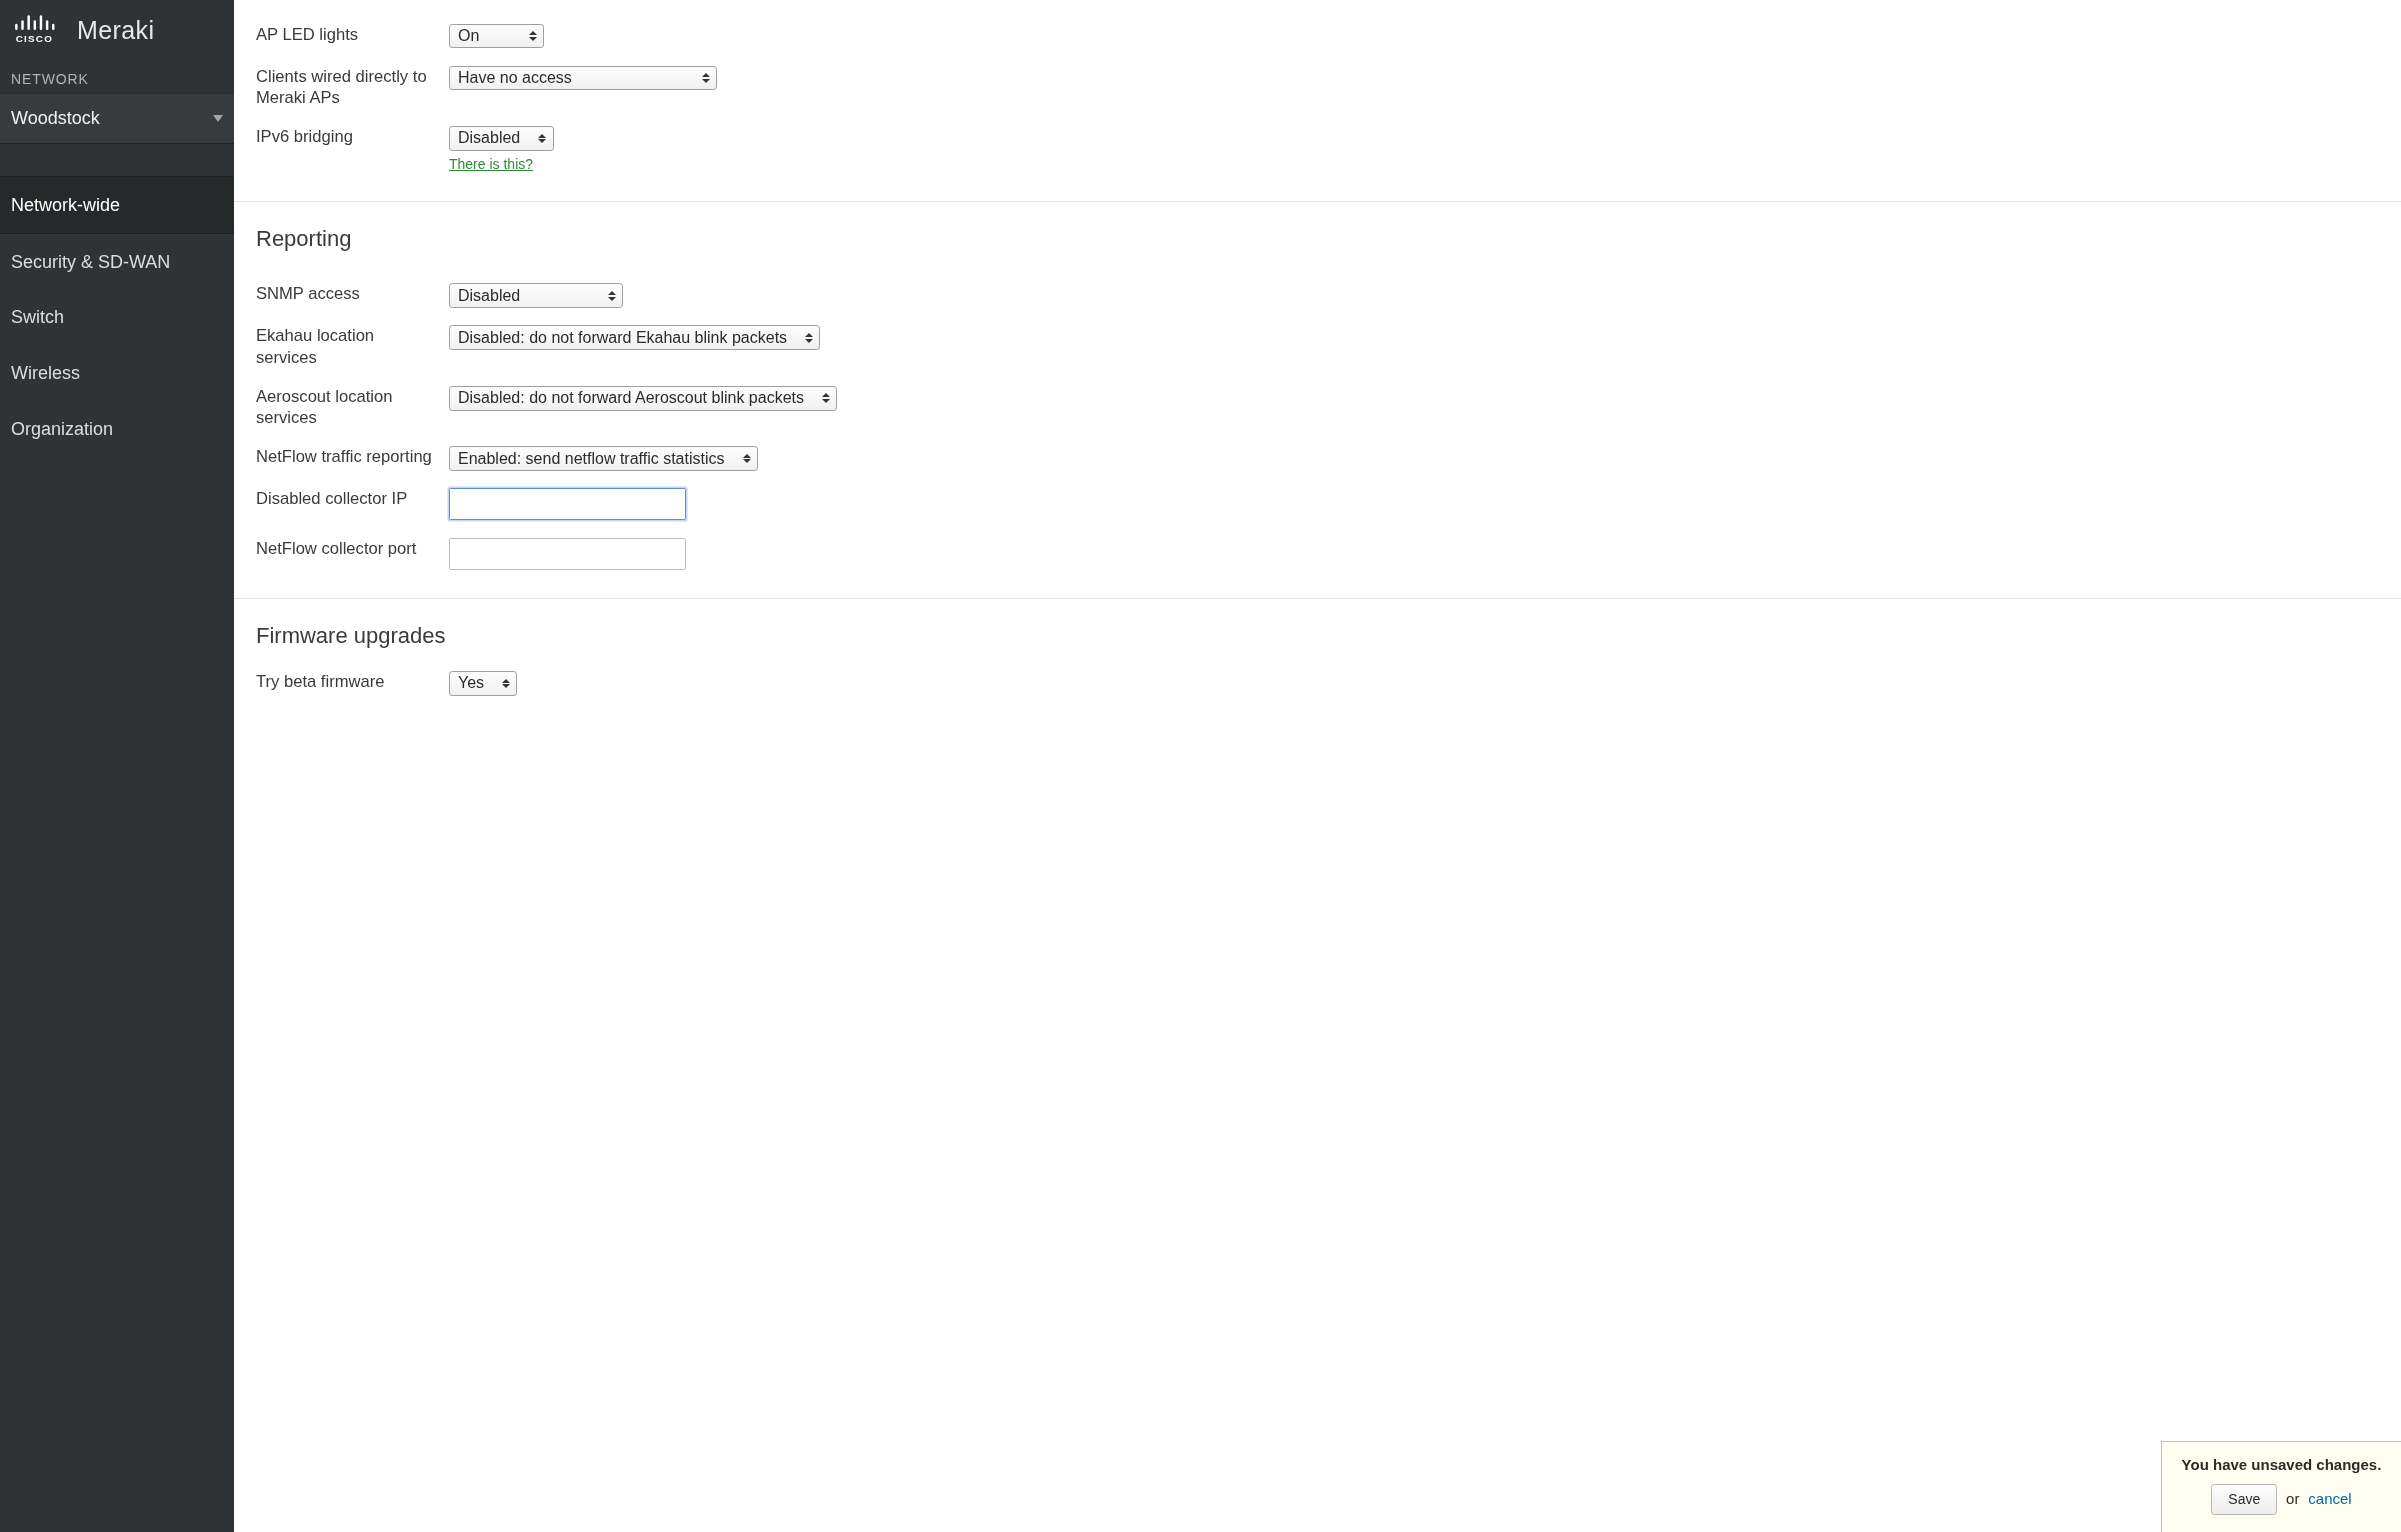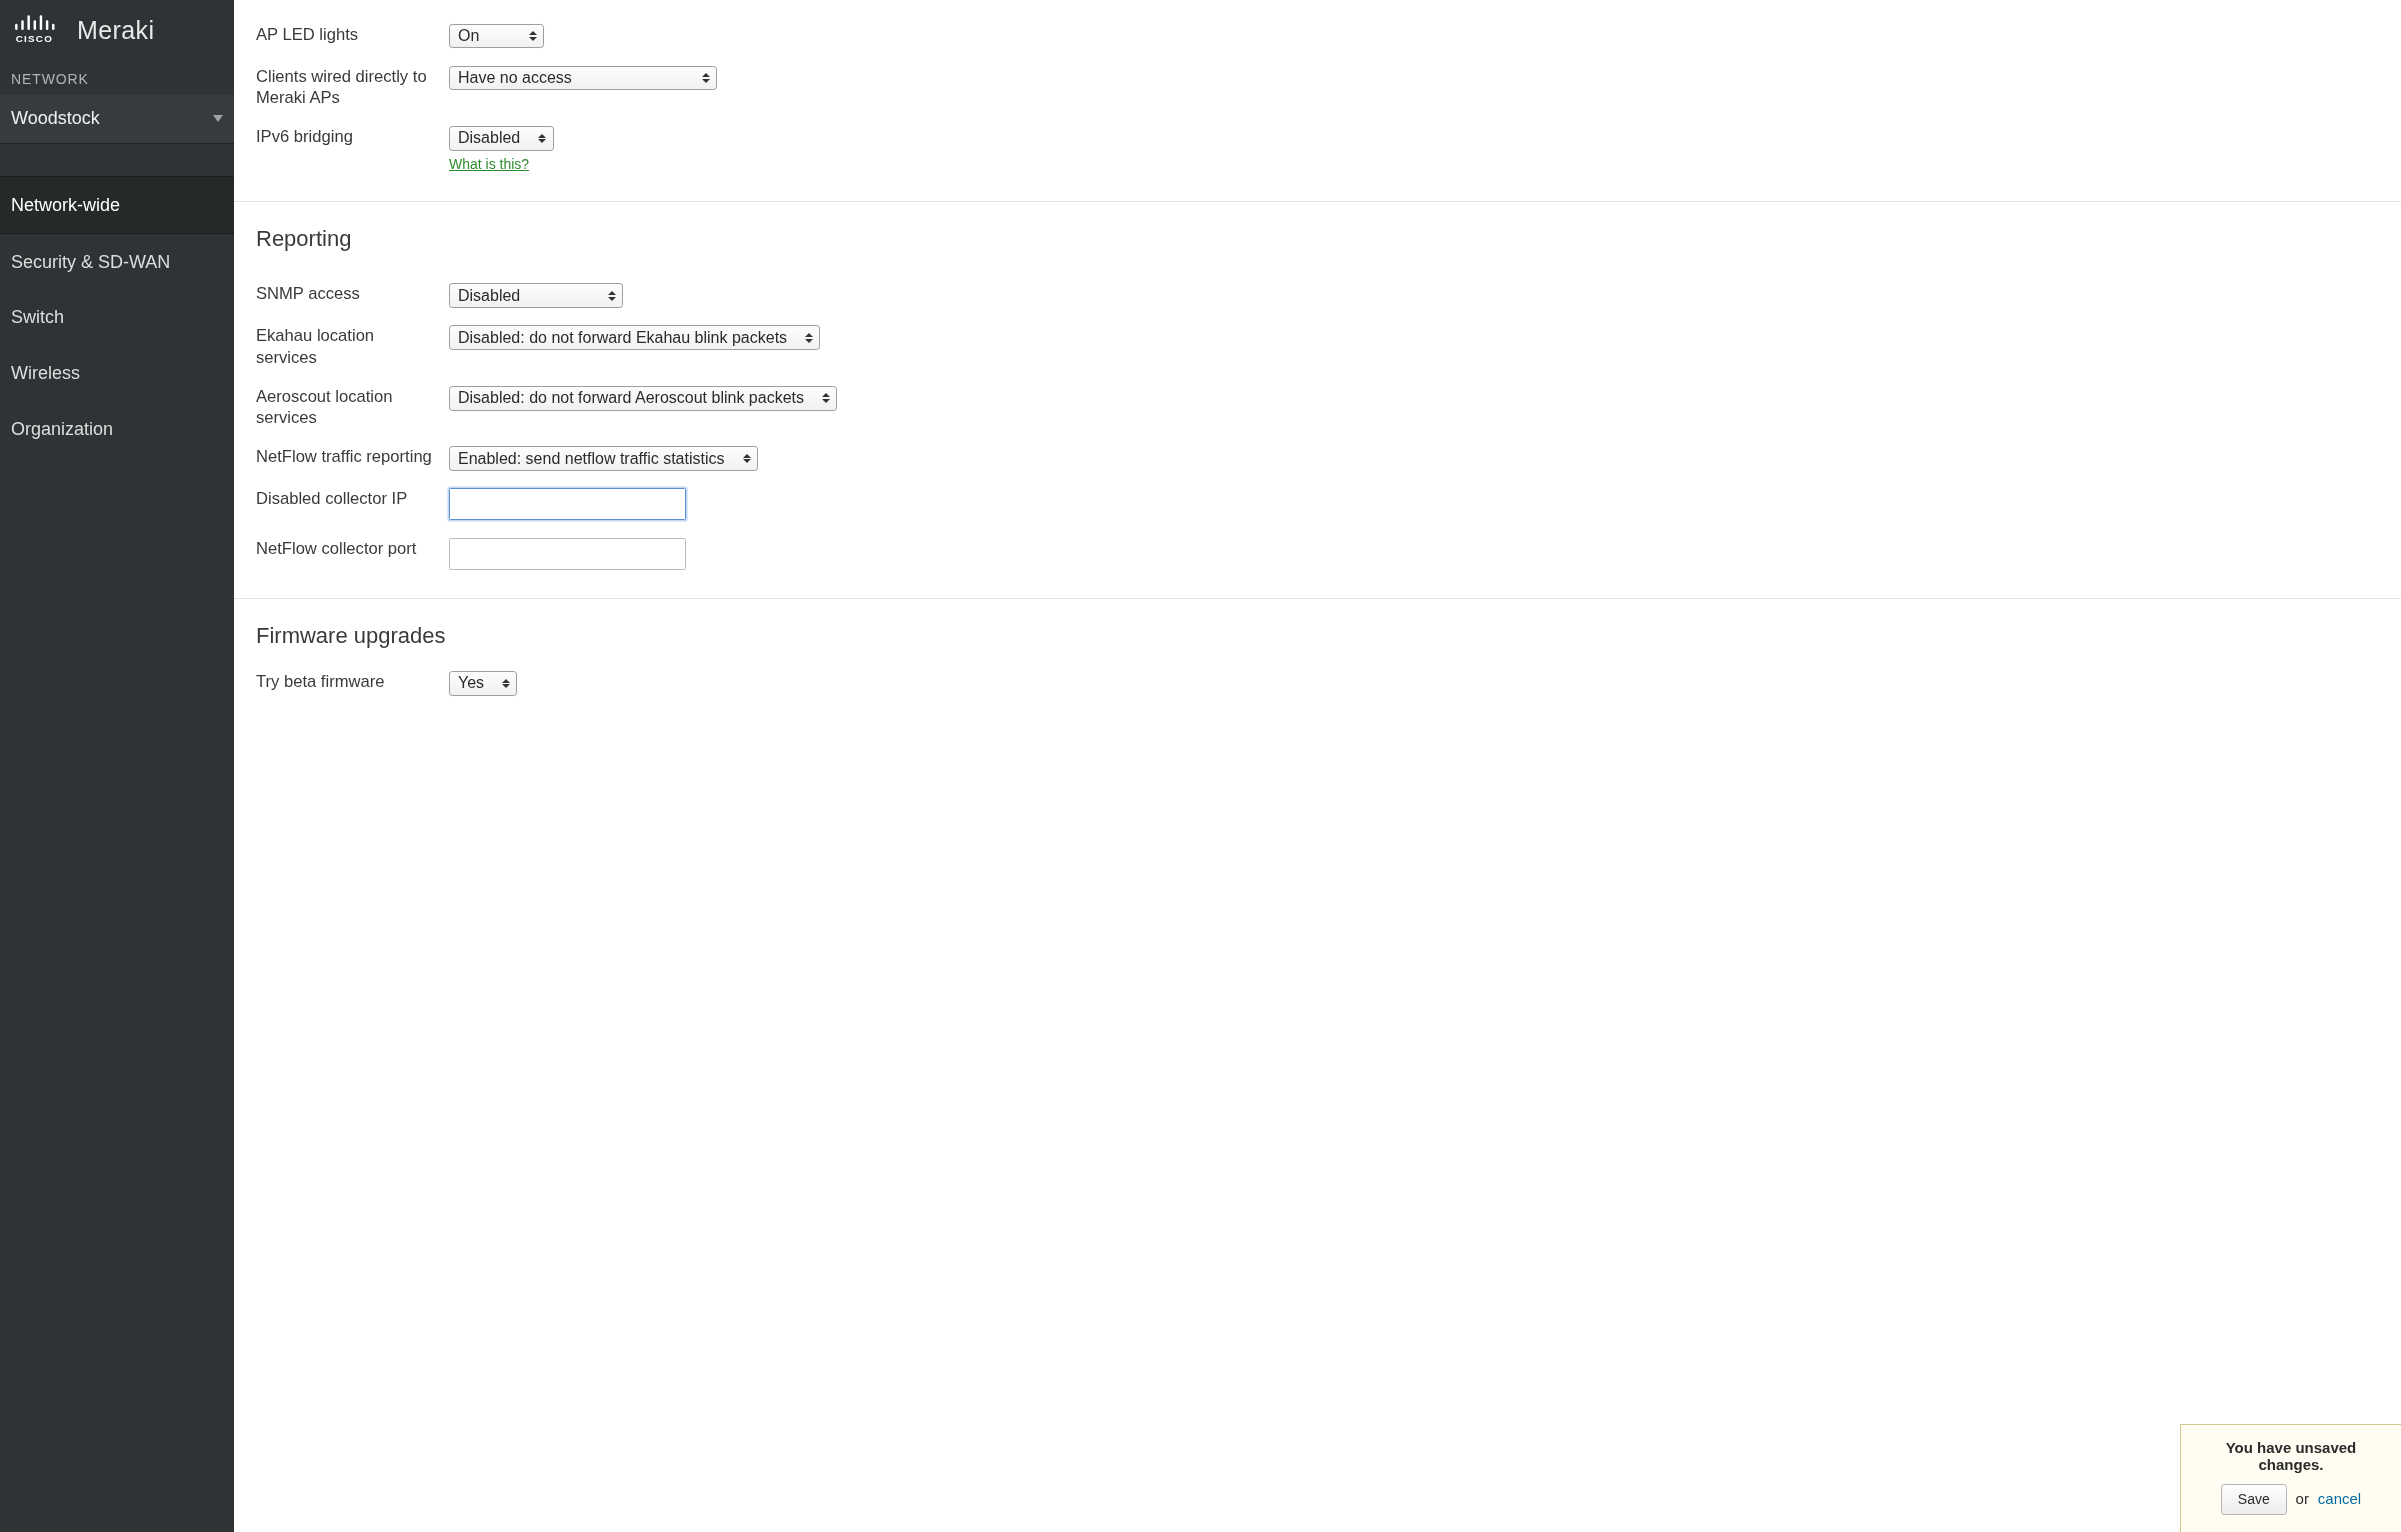--- a/index.html
+++ b/index.html
@@ -187,21 +187,21 @@
     border: 1.6px solid #5a8fd6;
     box-shadow: 0 0 0 1.6px rgba(104,160,224,0.4);
     outline: none;
   }
 
   
   .toast {
     position: fixed;
     right: 0;
     bottom: 0;
-    width: 221px;
+    width: 240px;
     background: #fffdf2;
     border: 0.8px solid #d2c88f;
     border-right: none;
     border-bottom: none;
     padding: 14px 14px 17.4px 14px;
     text-align: center;
     font-size: 15px;
   }
   .toast-title {
     font-weight: 600;
@@ -295,21 +295,21 @@
     <div class="label-col">IPv6 bridging</div>
     <div class="value-col">
       <div class="select">
         <span>Disabled</span>
         <span class="sort-icon">
             <span class="up"></span>
             <span class="dn"></span>
           </span>
       </div>
       <br>
-      <a class="help-link">What is this?</a>
+      <a class="help-link">There is this?</a>
     </div>
   </div>
 
   <hr class="section-rule">
 
   <div class="section-title">Reporting</div>
 
 
   <div class="row" style="padding-top:20.5px">
     <div class="label-col">SNMP access</div>

